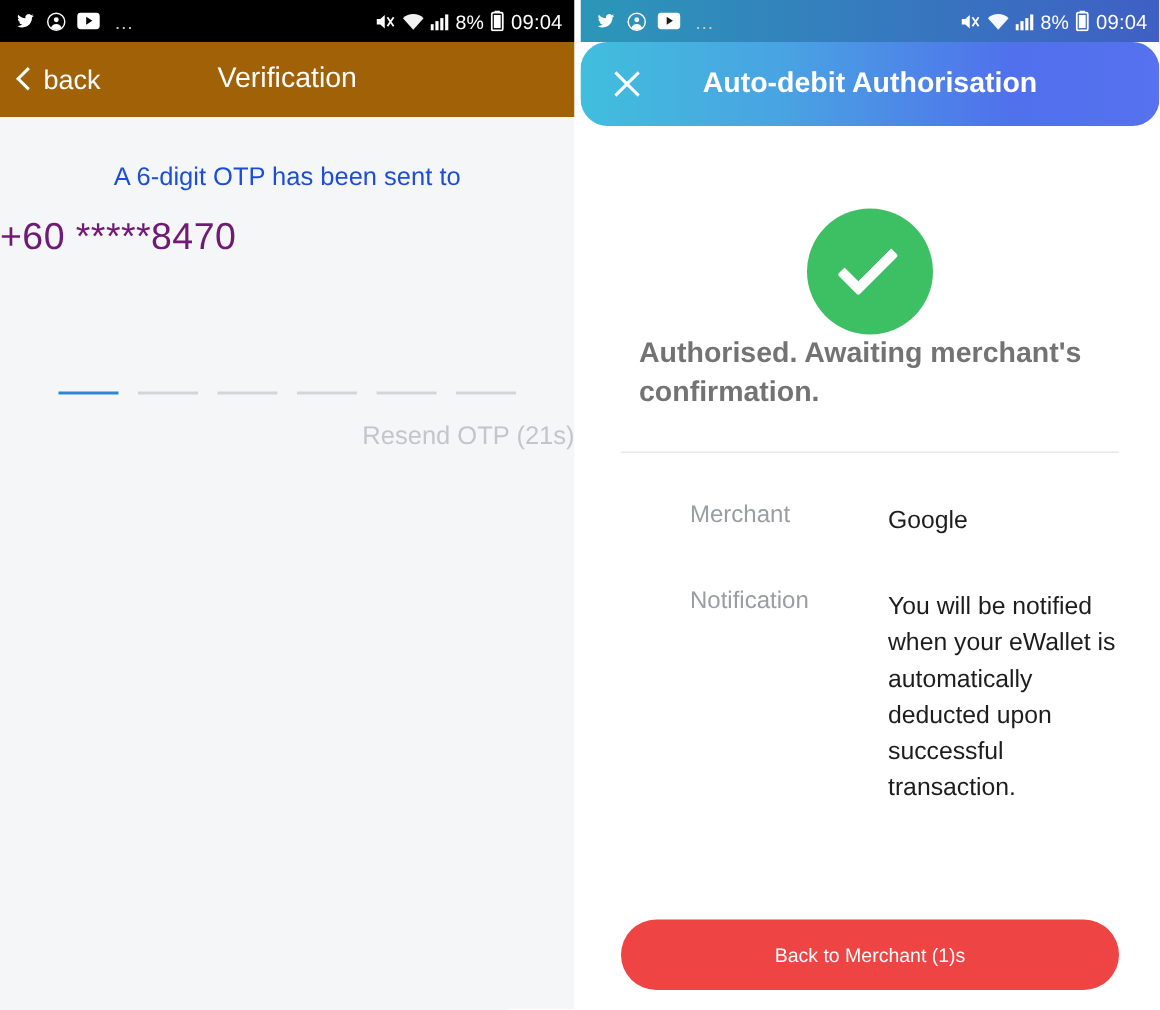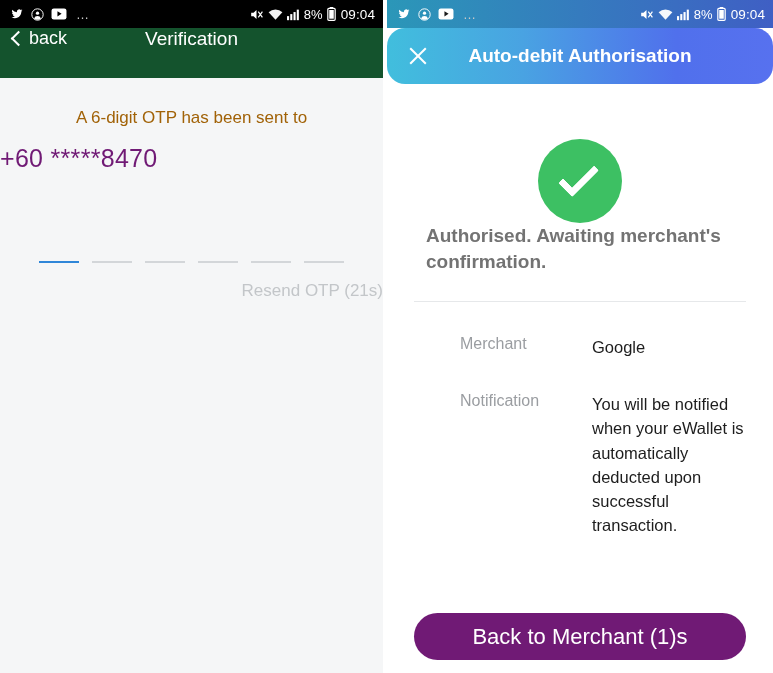--- a/index.html
+++ b/index.html
@@ -62,23 +62,23 @@
     color: #c9c9c9;
     margin-left: 2px;
     line-height: 1;
   }
   .sb-pct { font-size: 13px; }
   .sb-time { font-size: 13.5px; margin-left: 1px; }
 
   
   .appbar-blue {
     height: 50px;
-    background: #14532d;
-    display: flex;
-    align-items: flex-start;
+    background: #a16207;
+    display: flex;
+    align-items: center;
     position: relative;
     color: #ffffff;
   }
   .back-btn {
     display: flex;
     align-items: center;
     gap: 3px;
     margin-left: 13px;
     font-size: 18px;
     cursor: pointer;
@@ -105,21 +105,21 @@
 
   .verify-body {
     background: #f5f6f7;
     height: calc(673px - 28px - 50px);
     padding-top: 30px;
     box-sizing: border-box;
   }
   .otp-sent-line {
     text-align: center;
     font-size: 17px;
-    color: #a16207;
+    color: #1d4ed8;
     margin-bottom: 16px;
   }
   .otp-phone {
     text-align: left;
     font-size: 25px;
     color: #701a75;
     letter-spacing: .3px;
   }
   .otp-inputs {
     display: flex;
@@ -241,26 +241,26 @@
 
   .cta-wrap {
     position: absolute;
     left: 27px;
     right: 27px;
     bottom: 68px;
   }
   .cta {
     display: block;
     width: 100%;
-    background: #701a75;
+    background: #ef4444;
     color: #ffffff;
     border: none;
     border-radius: 26px;
     height: 47px;
-    font-size: 22px;
+    font-size: 13px;
     font-family: "Liberation Sans", sans-serif;
     cursor: pointer;
   }
 </style>
 </head>
 <body>
 
 <div class="screens">
 
   <div class="phone left">

